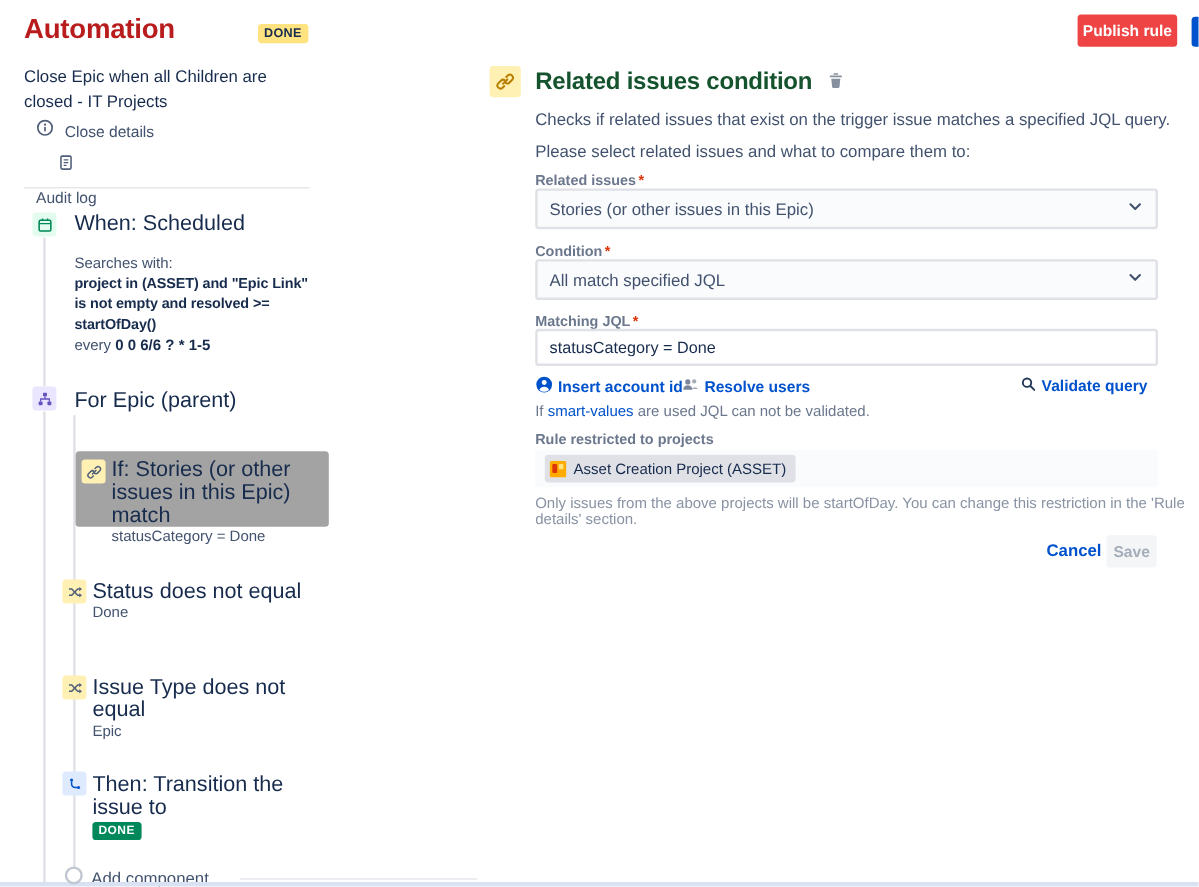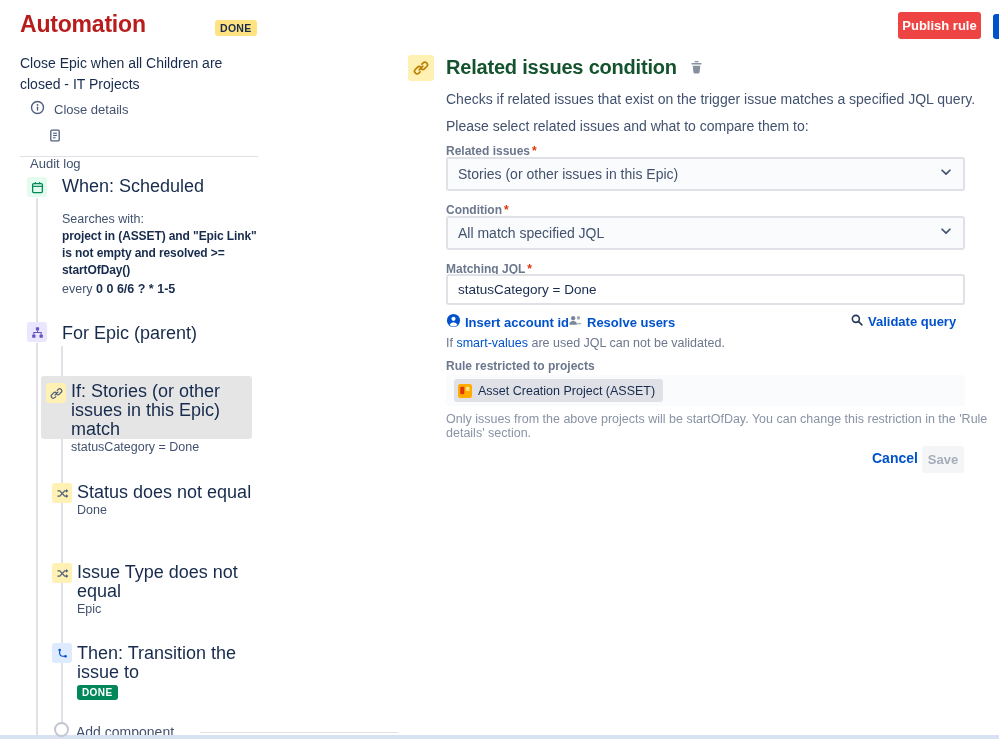--- a/index.html
+++ b/index.html
@@ -33,21 +33,21 @@
   .bg-yellow { background:#FFF0B3; }
   .bg-blue   { background:#DEEBFF; }
 
   .comp-title { font-size:18px; color:#172B4D; line-height:19px; }
   .comp-sub   { font-size:12.5px; color:#42526E; line-height:17px; }
   .trigger-detail { left:62px; top:197px; width:200px;margin-top:14px; }
   .trigger-detail .jql { font-size:12px; font-weight:700; color:#172B4D; line-height:17px; letter-spacing:-0.1px; }
   .trigger-detail .plain { font-size:12.5px; color:#42526E; line-height:17px; }
   .trigger-detail .cron { font-weight:700; color:#172B4D; }
 
-  .selected-block { left:41px; top:376px; width:211px; height:63px; background:#e5e5e5; border-radius:3px; z-index:1; cursor:pointer; }
+  .selected-block { left:63px; top:376px; width:211px; height:63px; background:#a3a3a3; border-radius:3px; z-index:1; cursor:pointer; }
   .done-badge { background:#00875A; color:#fff; font-size:10px; font-weight:700; padding:2px 5px; border-radius:3px; letter-spacing:0.4px; }
   .add-circle { left:54px; top:722px; width:15px; height:15px; border:2px solid #C1C7D0; border-radius:50%; background:#fff; z-index:2; }
   .add-label { left:76px; top:724px; font-size:14px; color:#42526E; }
   .add-divider { left:200px; top:732px; width:198px; height:1px; background:#DFE1E6; }
 
   
   .panel-icon { left:408px; top:55px; width:26px; height:26px; border-radius:3px; background:#FFF0B3;
     display:flex; align-items:center; justify-content:center; }
   .panel-title-row { left:446px; top:56px; display:flex; align-items:center; gap:12px; }
   .panel-title { font-size:20px; font-weight:700; color:#14532d; letter-spacing:-0.2px; }

